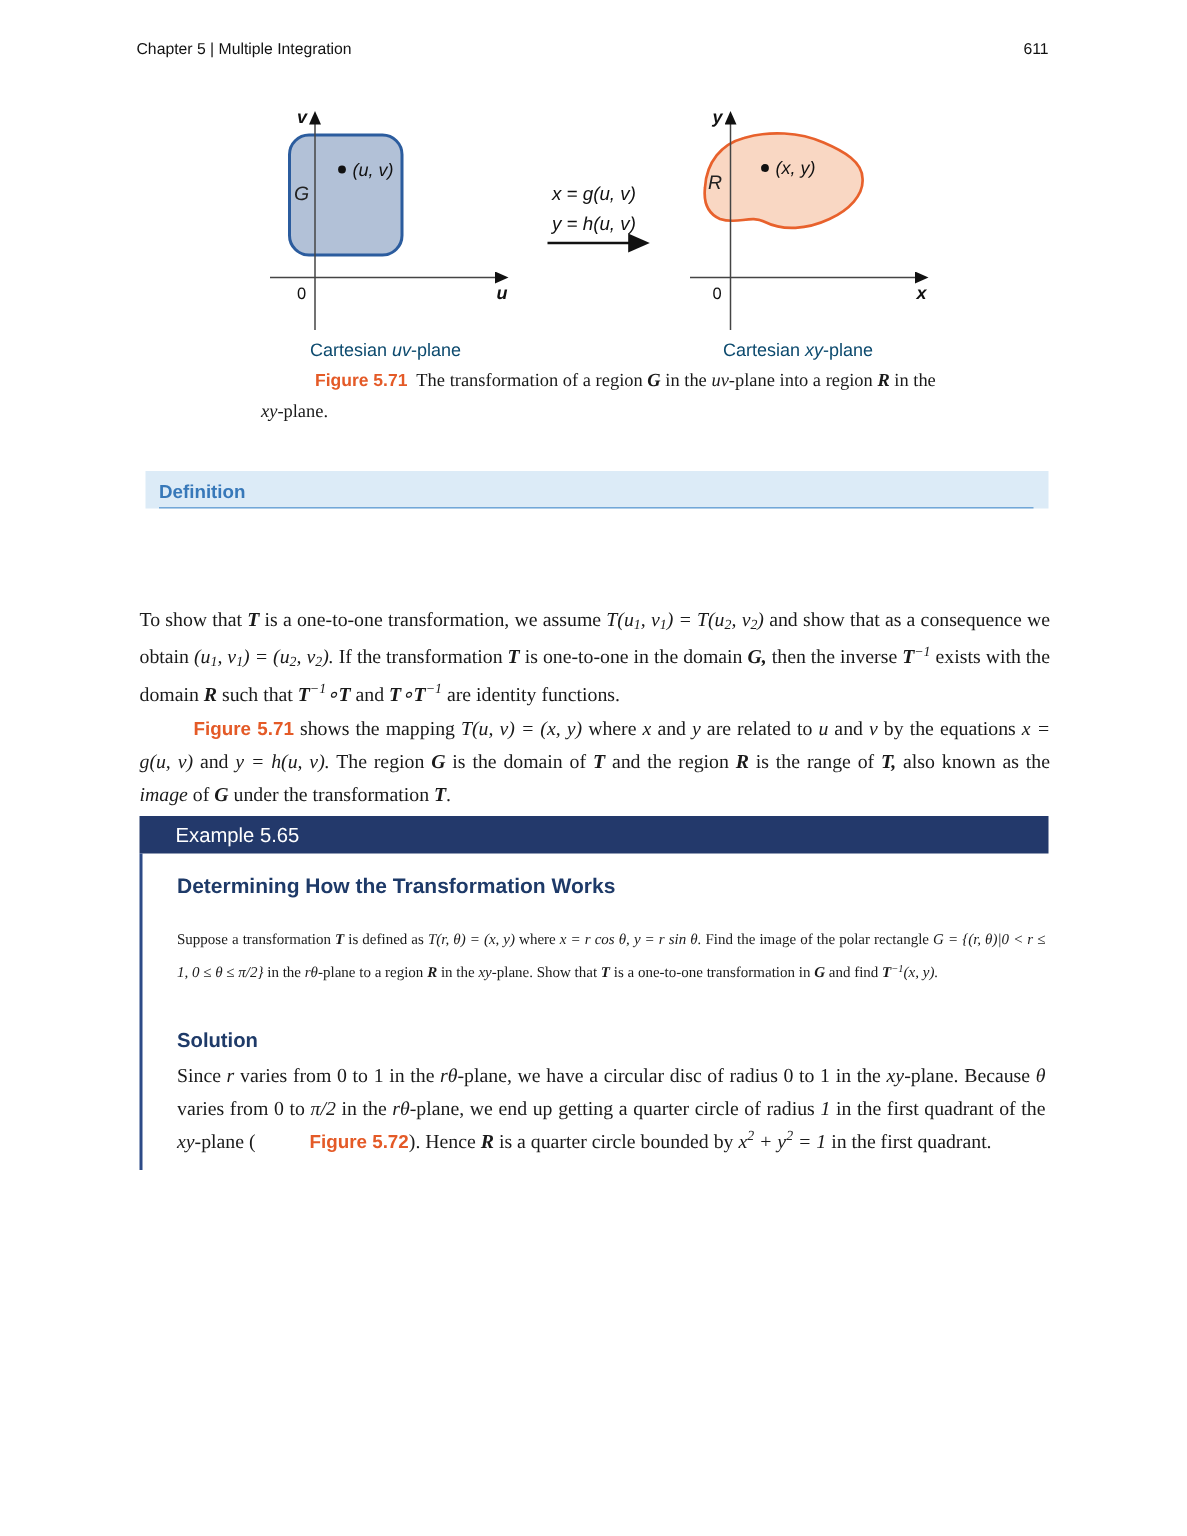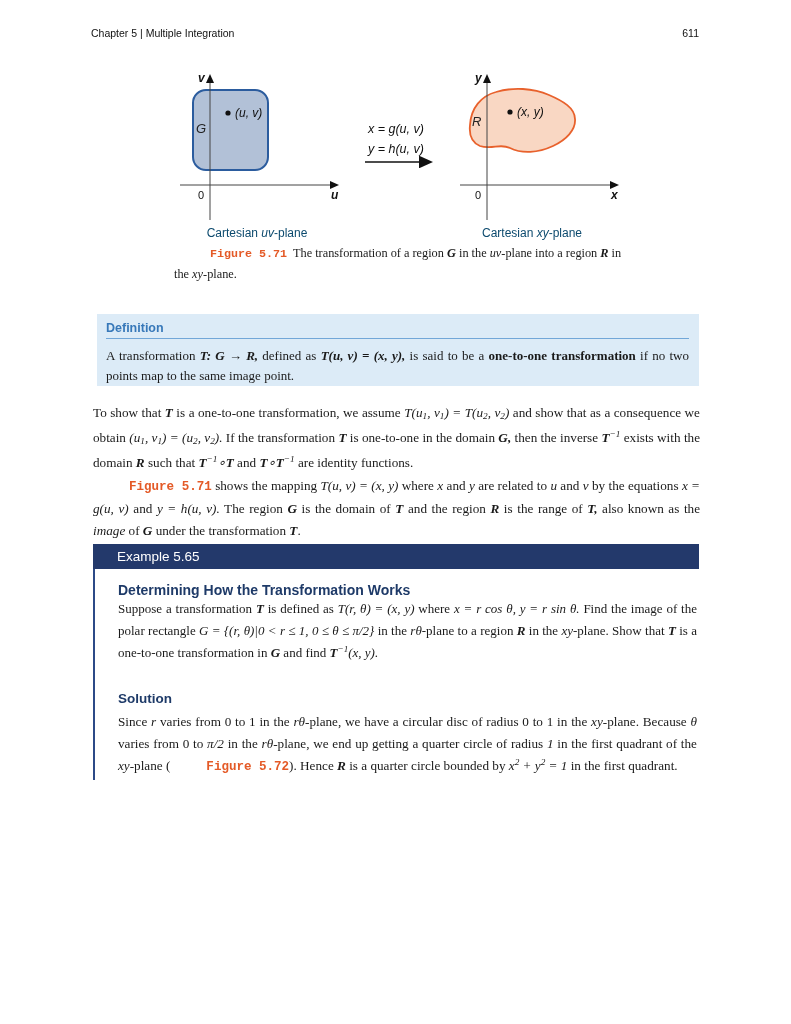--- a/index.html
+++ b/index.html
@@ -76,30 +76,30 @@
   .example-content {
     border-left: 2px solid #2c4a87;
     padding: 13px 2px 38px 23px;
   }
   .example-title, .solution-title {
     font-family: "Liberation Sans", sans-serif;
     font-weight: bold; color: #1e3a68;
   }
   .example-title { font-size: 14px; }
   .solution-title { font-size: 13.5px; margin-top: 26px; }
-  .example-body { font-size: 13px; line-height: 22px; text-align: justify; }
+  .example-body { margin-top: 18px; font-size: 10px; line-height: 22px; text-align: justify; }
   .solution-body { margin-top: 5px; font-size: 13.2px; line-height: 22px; text-align: justify; }
   
   .seg-m { font-style: italic; }
   .seg-i { font-style: italic; }
   .seg-b { font-weight: bold; }
   .seg-bi { font-weight: bold; font-style: italic; }
   .seg-fig {
     color: #e45a27; font-weight: bold;
-    font-family: Liberation Mono, monospace;
+    font-family: Liberation Sans, sans-serif;
     font-size: 0.95em;
     padding-left: 36px;
   }
   .seg-sup { font-size: 0.7em; position: relative; top: -0.5em; }
   .seg-sub { font-size: 0.7em; position: relative; top: 0.25em; }
 </style>
 </head>
 <body>
 
 <div class="page">
@@ -141,21 +141,20 @@
     <text class="pt-label" x="347" y="50">(x, y)</text>
   </svg>
 
   <div class="plot-caption uv"><span>Cartesian </span><span class="seg-i">uv</span><span>-plane</span></div>
   <div class="plot-caption xy"><span>Cartesian </span><span class="seg-i">xy</span><span>-plane</span></div>
 
   <div class="fig-caption"><span class="seg-fig">Figure 5.71</span><span>&nbsp; The transformation of a region </span><span class="seg-bi">G</span><span> in the </span><span class="seg-i">uv</span><span>-plane into a region </span><span class="seg-bi">R</span><span> in the </span><span class="seg-i">xy</span><span>-plane.</span></div>
 
   <div class="def-box">
     <div class="def-title">Definition</div>
-    <div class="def-body"><span>A transformation </span><span class="seg-bi">T: G → R,</span><span> defined as </span><span class="seg-bi">T(u, v) = (x, y),</span><span> is said to be a </span><span class="seg-b">one-to-one transformation</span><span> if no two points map to the same image point.</span></div>
   </div>
 
   <p class="body-para para1"><span>To show that </span><span class="seg-bi">T</span><span> is a one-to-one transformation, we assume </span><span class="seg-m">T(u</span><span class="seg-m seg-sub">1</span><span class="seg-m">, v</span><span class="seg-m seg-sub">1</span><span class="seg-m">) = T(u</span><span class="seg-m seg-sub">2</span><span class="seg-m">, v</span><span class="seg-m seg-sub">2</span><span class="seg-m">)</span><span> and show that as a consequence we obtain </span><span class="seg-m">(u</span><span class="seg-m seg-sub">1</span><span class="seg-m">, v</span><span class="seg-m seg-sub">1</span><span class="seg-m">) = (u</span><span class="seg-m seg-sub">2</span><span class="seg-m">, v</span><span class="seg-m seg-sub">2</span><span class="seg-m">).</span><span> If the transformation </span><span class="seg-bi">T</span><span> is one-to-one in the domain </span><span class="seg-bi">G,</span><span> then the inverse </span><span class="seg-bi">T</span><span class="seg-m seg-sup">−1</span><span> exists with the domain </span><span class="seg-bi">R</span><span> such that </span><span class="seg-bi">T</span><span class="seg-m seg-sup">−1</span><span class="seg-m">∘</span><span class="seg-bi">T</span><span> and </span><span class="seg-bi">T</span><span class="seg-m">∘</span><span class="seg-bi">T</span><span class="seg-m seg-sup">−1</span><span> are identity functions.</span></p>
   <p class="body-para para2"><span class="seg-fig">Figure 5.71</span><span> shows the mapping </span><span class="seg-m">T(u, v) = (x, y)</span><span> where </span><span class="seg-m">x</span><span> and </span><span class="seg-m">y</span><span> are related to </span><span class="seg-m">u</span><span> and </span><span class="seg-m">v</span><span> by the equations </span><span class="seg-m">x = g(u, v)</span><span> and </span><span class="seg-m">y = h(u, v).</span><span> The region </span><span class="seg-bi">G</span><span> is the domain of </span><span class="seg-bi">T</span><span> and the region </span><span class="seg-bi">R</span><span> is the range of </span><span class="seg-bi">T,</span><span> also known as the </span><span class="seg-i">image</span><span> of </span><span class="seg-bi">G</span><span> under the transformation </span><span class="seg-bi">T</span><span>.</span></p>
 
   <div class="example">
     <div class="example-bar">Example 5.65</div>
     <div class="example-content">
       <h3 class="example-title">Determining How the Transformation Works</h3>
       <p class="example-body"><span>Suppose a transformation </span><span class="seg-bi">T</span><span> is defined as </span><span class="seg-m">T(r, θ) = (x, y)</span><span> where </span><span class="seg-m">x = r cos θ, y = r sin θ.</span><span> Find the image of the polar rectangle </span><span class="seg-m">G = {(r, θ)|0 &lt; r ≤ 1, 0 ≤ θ ≤ π/2}</span><span> in the </span><span class="seg-m">rθ</span><span>-plane to a region </span><span class="seg-bi">R</span><span> in the </span><span class="seg-m">xy</span><span>-plane. Show that </span><span class="seg-bi">T</span><span> is a one-to-one transformation in </span><span class="seg-bi">G</span><span> and find </span><span class="seg-bi">T</span><span class="seg-m seg-sup">−1</span><span class="seg-m">(x, y).</span></p>

